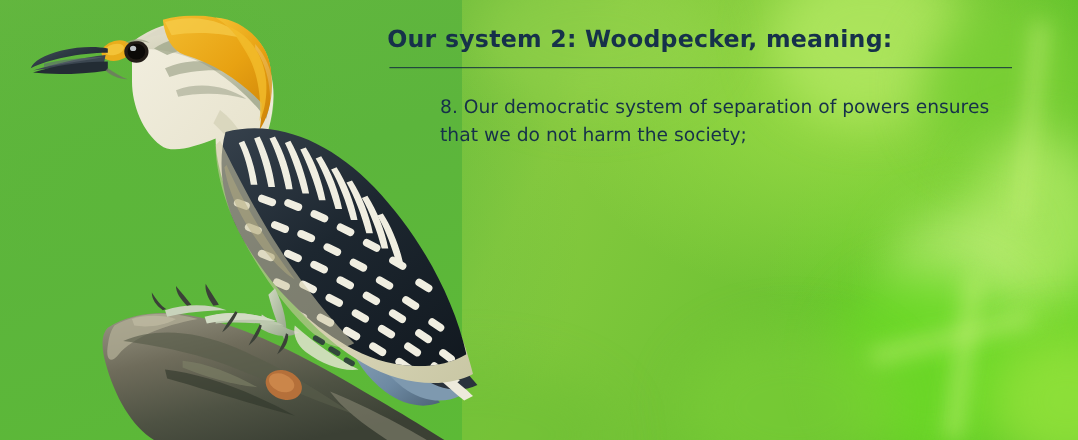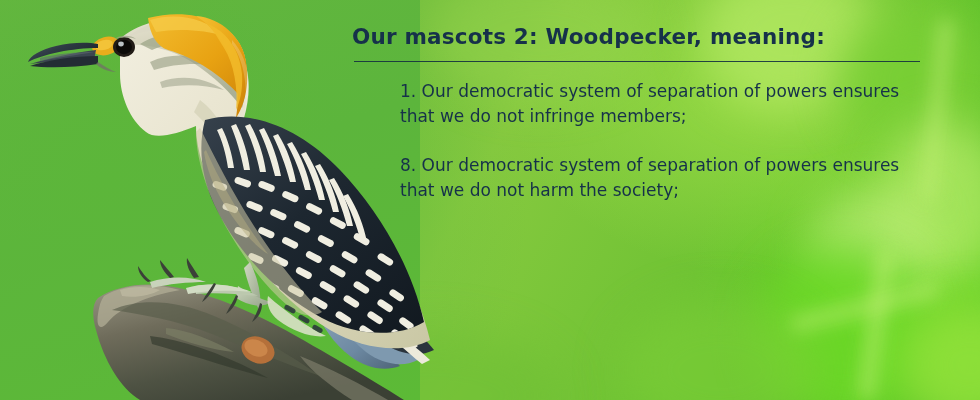--- a/index.html
+++ b/index.html
@@ -360,21 +360,20 @@
             <rect x="314" y="324" width="11" height="5" rx="2.5" transform="rotate(30 314 324)"></rect>
           </g>
         </g>
 
         <path d="M232,40 C252,62 252,94 244,118 C248,92 246,64 232,44 Z" fill="#ffffff" opacity="0.2"></path>
       </g>
     </svg>
   </div>
 
   <div class="text-col">
-    <h1 class="headline">Our mascots 2: Woodpecker, meaning:</h1>
+    <h1 class="headline">Our system 2: Woodpecker, meaning:</h1>
     <div class="rule"></div>
     <div class="points">
-      <p class="point p1">1. Our democratic system of separation of powers ensures that we do not infringe members;</p>
       <p class="point p2">8. Our democratic system of separation of powers ensures that we do not harm the society;</p>
     </div>
   </div>
 
 </div>
 
 </body></html>

